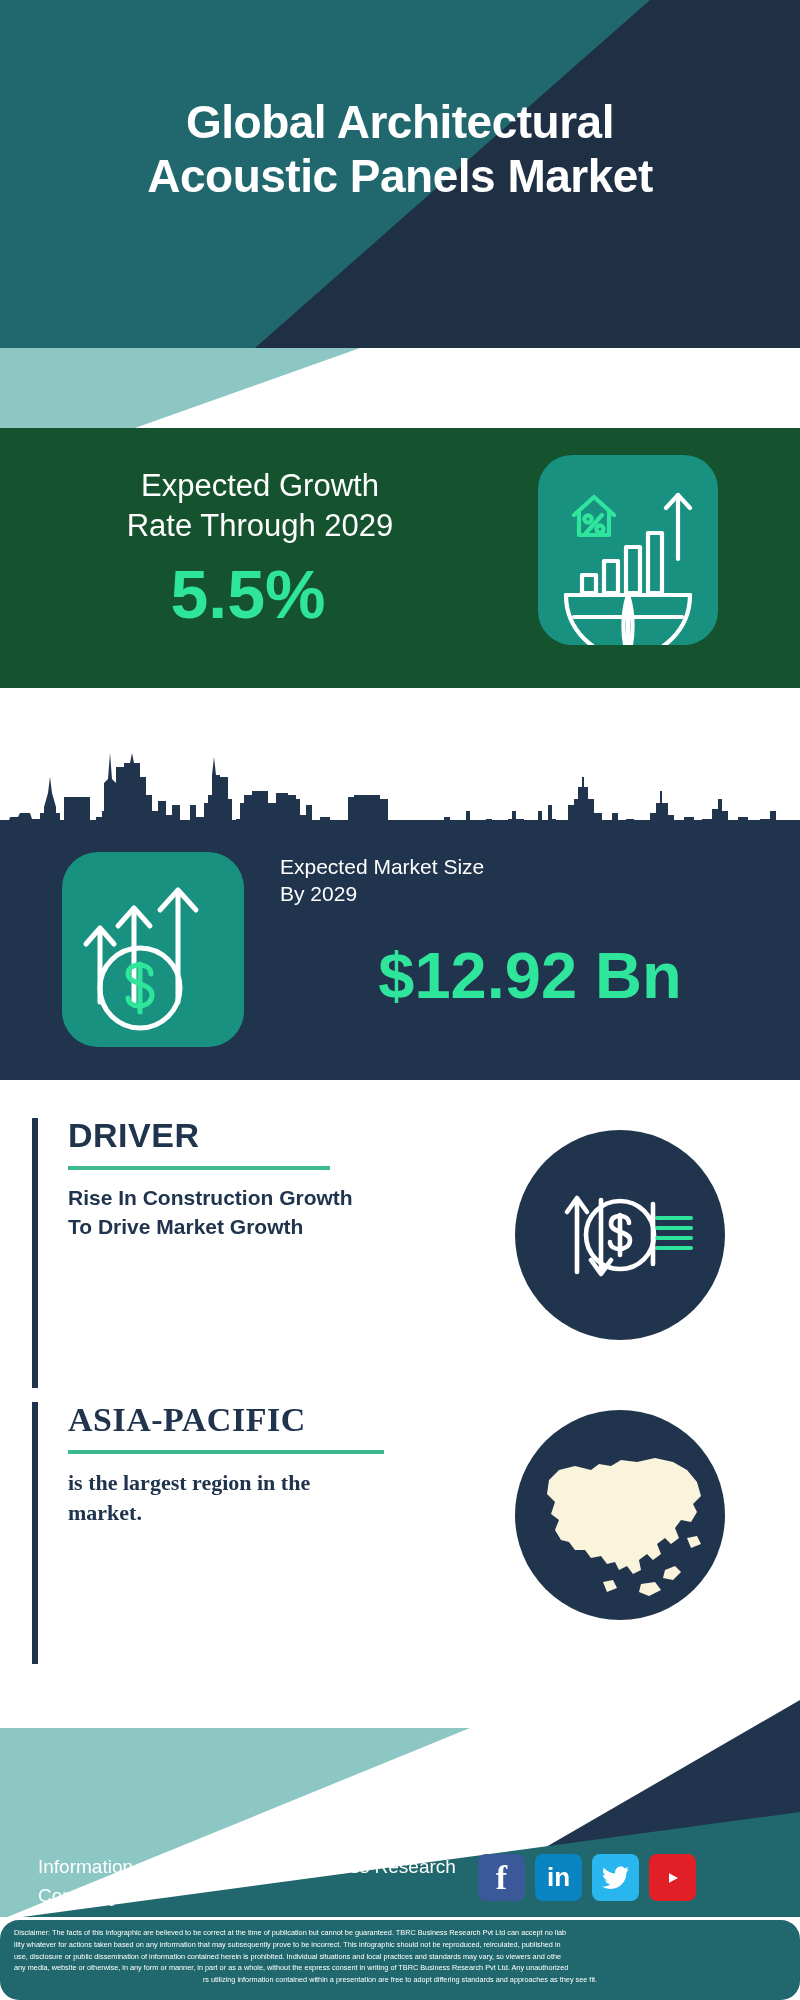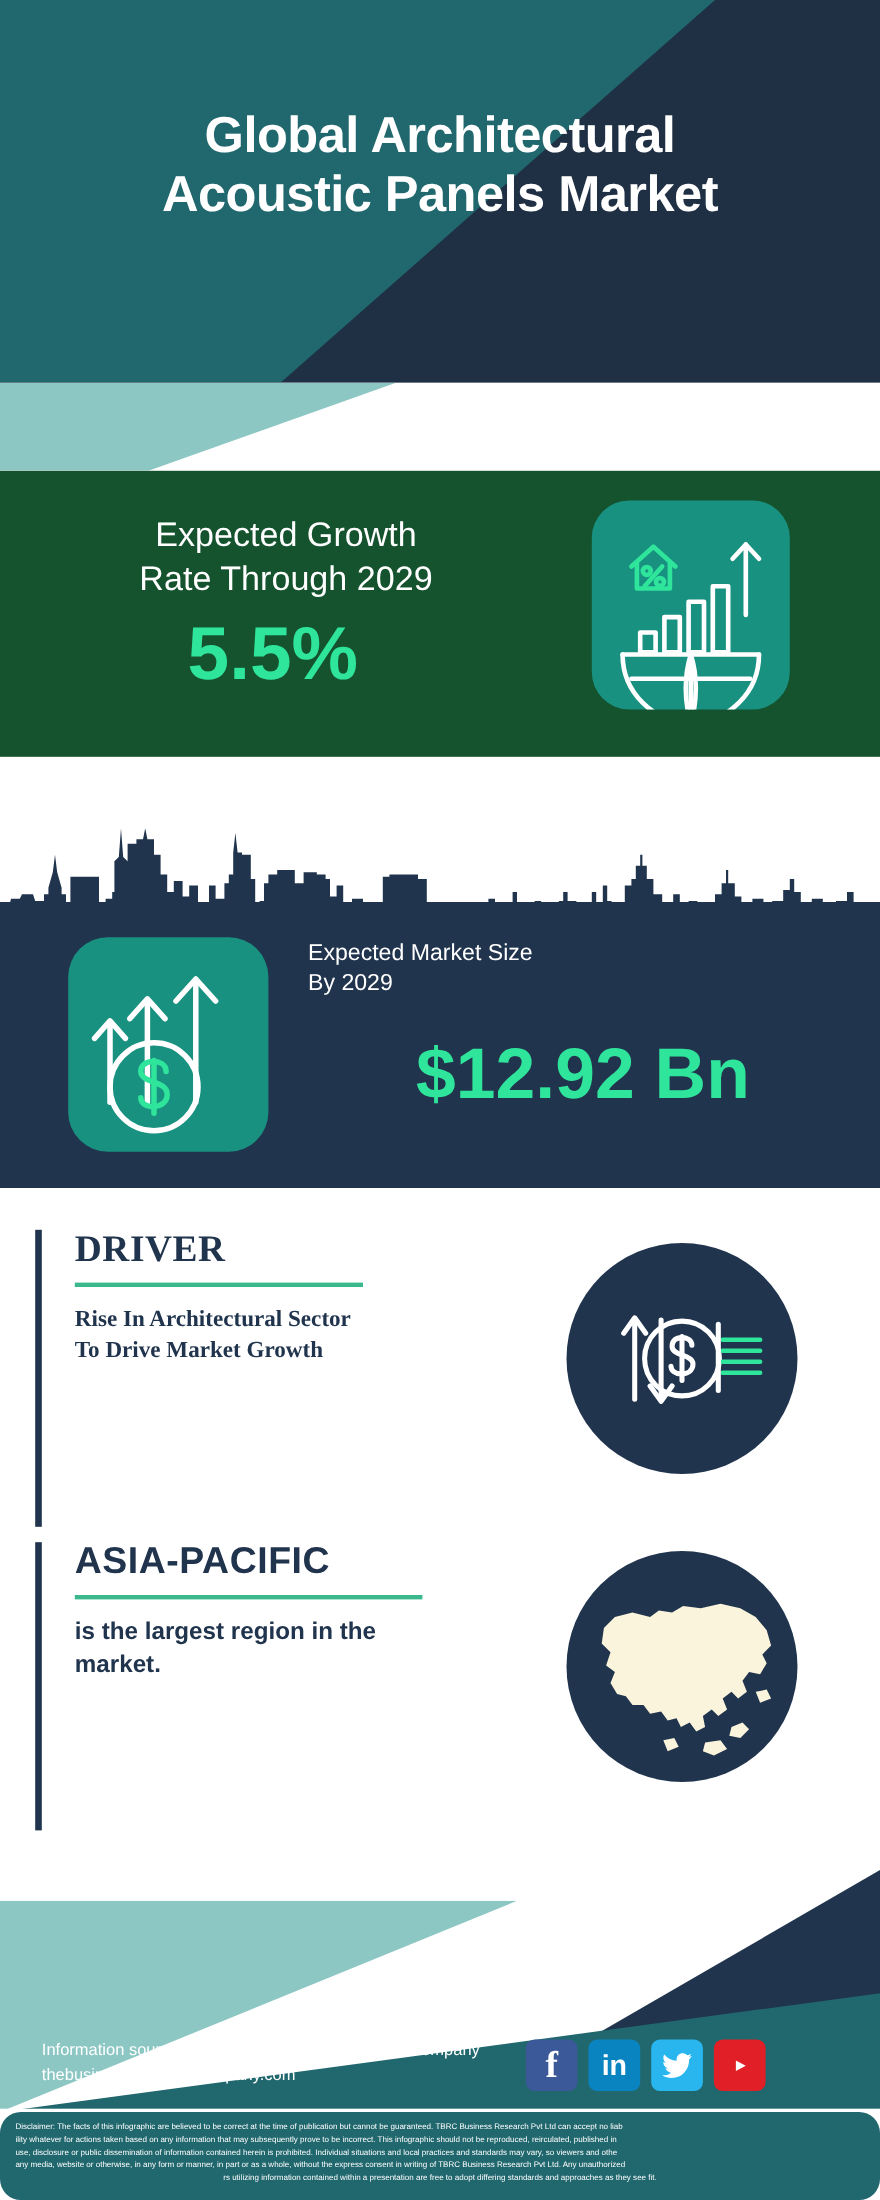--- a/index.html
+++ b/index.html
@@ -101,25 +101,25 @@
   }
   .card-rule { height:4px; background:#3BB98C; margin-top:12px; }
   .card-body {
     color:#20344D; font-size:21px; font-weight:bold; line-height:1.38;
     margin-top:14px;
   }
 
   
   .card-driver { left:32px; top:38px; width:460px; height:270px; }
   .card-driver .card-bar { height:270px; }
-  .card-driver .inner { margin-left:36px;font-family:Liberation Serif, serif; }
+  .card-driver .inner { margin-left:36px; }
   .card-driver .card-rule { width:262px; }
 
   
-  .card-region { left:32px; top:322px; width:460px; height:262px; }
+  .card-region { left:32px; top:322px; width:460px; height:262px;font-family:Liberation Serif, serif; }
   .card-region .card-bar { height:262px; }
   .card-region .inner { margin-left:36px; }
   .card-region .card-rule { width:316px; }
   .card-region .card-kicker { font-size:34px; }
   .card-region .card-body { font-size:22px; }
 
   .circle-icon {
     position:absolute; border-radius:50%; background:#20344D;
   }
   .circle-driver { left:515px; top:50px; width:210px; height:210px; }
@@ -140,21 +140,21 @@
     background:#20344D;
     clip-path: polygon(800px 0, 800px 220px, 420px 220px);
   }
   .f-teal {
     position:absolute; left:0; top:0; width:800px; height:220px;
     background:#21686E;
     clip-path: polygon(0 220px, 800px 112px, 800px 220px);
   }
   .f-source {
     position:absolute; left:38px; top:152px; width:420px;
-    color:#ffffff; font-size:15px; line-height:1.55;
+    color:#ffffff; font-size:19px; line-height:1.55;
   }
   .social-row {
     position:absolute; left:478px; top:154px;
     display:flex; gap:10px;
   }
   .social {
     width:47px; height:47px; border-radius:8px;
     display:flex; align-items:center; justify-content:center;
     color:#ffffff; font-weight:bold;
   }
@@ -288,21 +288,21 @@
 </div>
 
 <div class="content">
 
   <div class="card card-driver">
     <div class="card-bar"></div>
     <div class="inner">
       <div class="card-kicker">DRIVER</div>
       <div class="card-rule"></div>
       <div class="card-body">
-        <div>Rise In Architectural Sector</div>
+        <div>Rise In Construction Growth</div>
         <div>To Drive Market Growth</div>
       </div>
     </div>
   </div>
 
   <div class="circle-icon circle-driver">
     <svg width="210" height="210" viewBox="0 0 210 210">
       <g fill="none" stroke="#ffffff" stroke-width="4.6" stroke-linecap="round" stroke-linejoin="round">
         <path d="M62 142 L62 70"></path>
         <path d="M52 82 L62 68 L72 82"></path>

